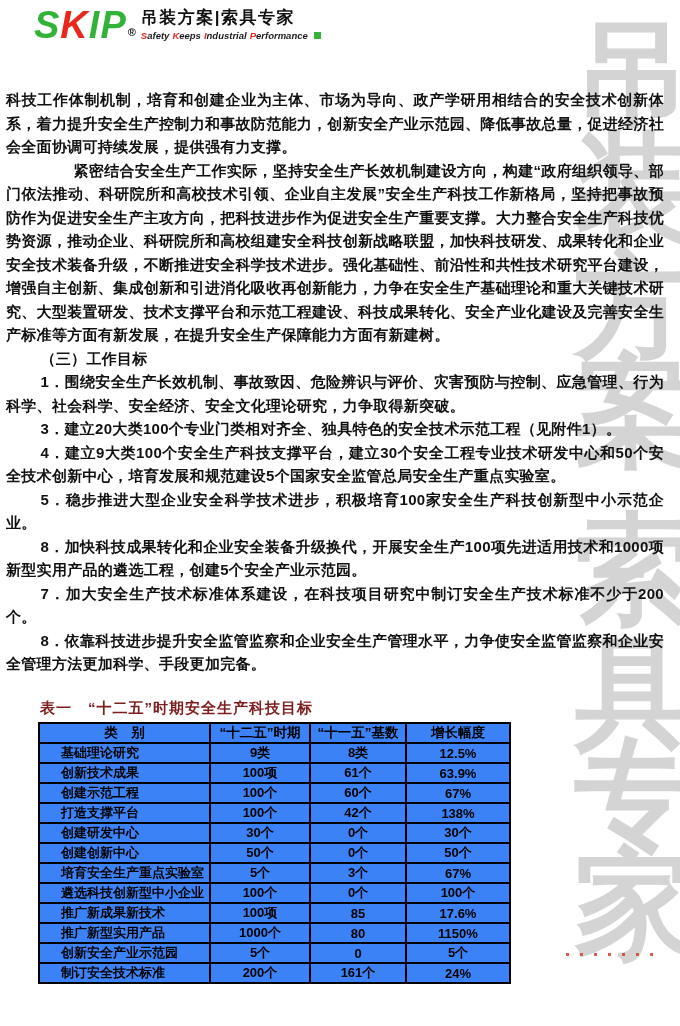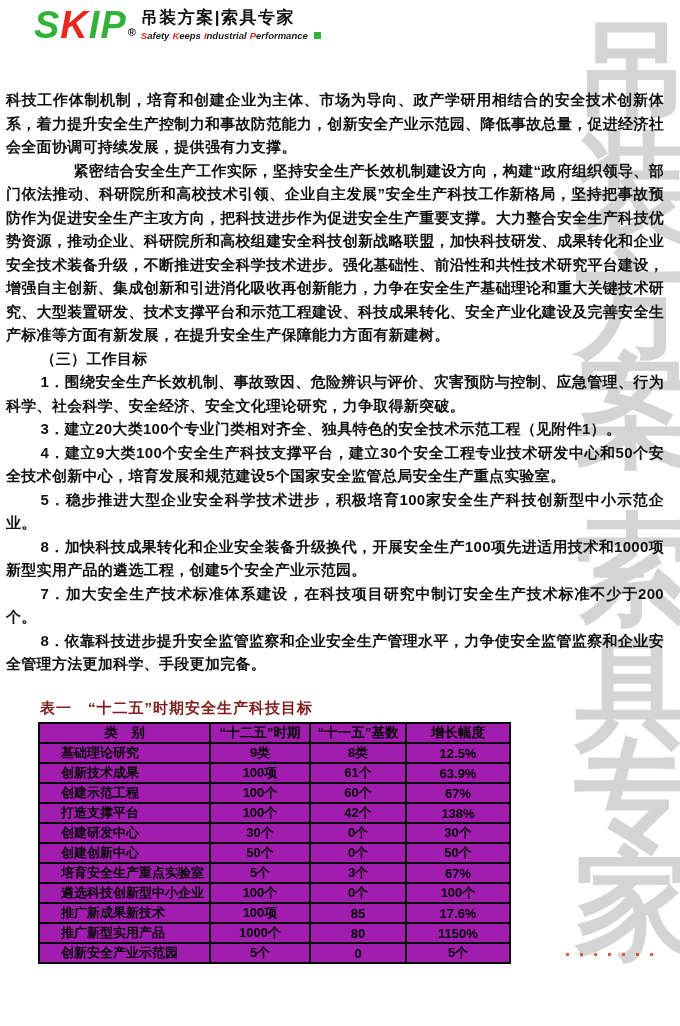--- a/index.html
+++ b/index.html
@@ -49,21 +49,21 @@
   .doc p.item { text-indent:2.3em; }
 
   
   .tbl-caption {
     position:absolute; top:699px; left:40px; z-index:1;
     font-size:15px; font-weight:700; color:#7f1d1d; letter-spacing:1px;
   }
   table.goals {
     position:absolute; top:722px; left:38px; z-index:1;
     border-collapse:collapse; table-layout:fixed;
-    font-size:13px; font-weight:700; color:#000; background:#a21caf;
+    font-size:13px; font-weight:700; color:#000; background:#3b82f6;
   }
   table.goals th, table.goals td {
     border:2px solid #000; height:15.7px; padding:0 5px; overflow:hidden; white-space:nowrap;
   }
   table.goals th { text-align:center; font-size:13.5px; }
   table.goals td { text-align:center; }
   table.goals td.cat { text-align:left;padding-left:21px; }
   .c0 { width:168px; } .c1 { width:100px; } .c2 { width:96px; } .c3 { width:104px; }
 
   
@@ -194,18 +194,24 @@
           <td>1000个</td>
           <td>80</td>
           <td>1150%</td>
         </tr>
         <tr>
           <td class="cat">创新安全产业示范园</td>
           <td>5个</td>
           <td>0</td>
           <td>5个</td>
         </tr>
+        <tr>
+          <td class="cat">制订安全技术标准</td>
+          <td>200个</td>
+          <td>161个</td>
+          <td>24%</td>
+        </tr>
       </tbody>
   </table>
 
   <div class="red-dots"></div>
 
 </div>
 
 </body></html>

